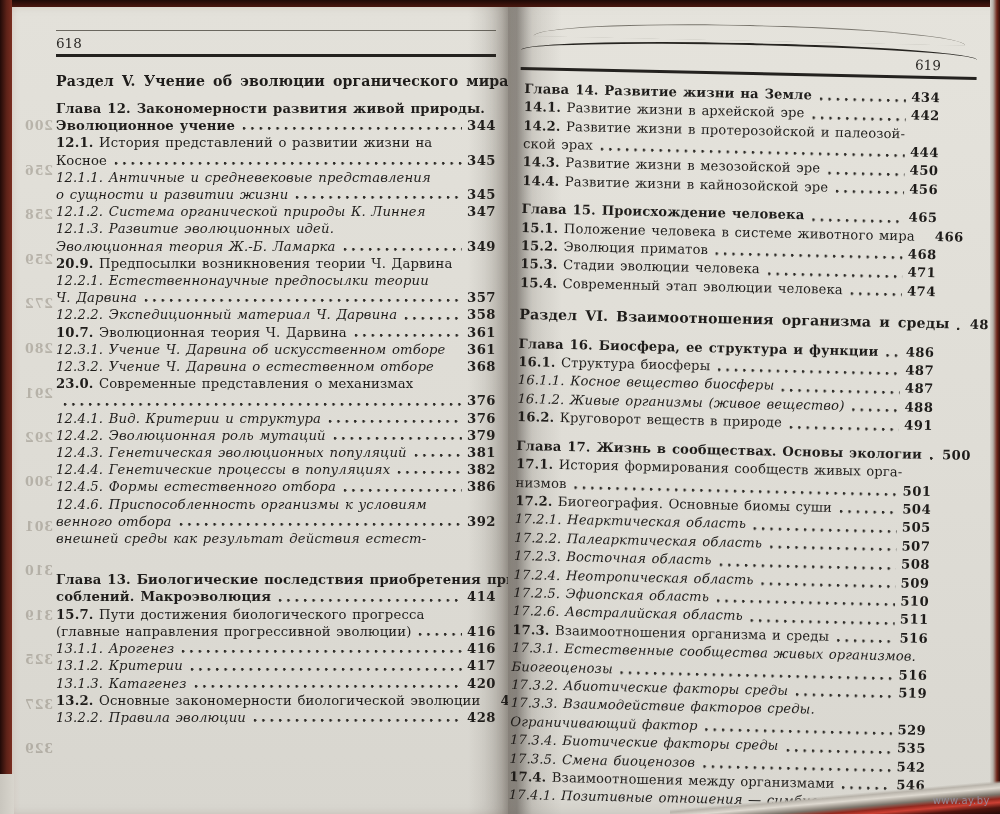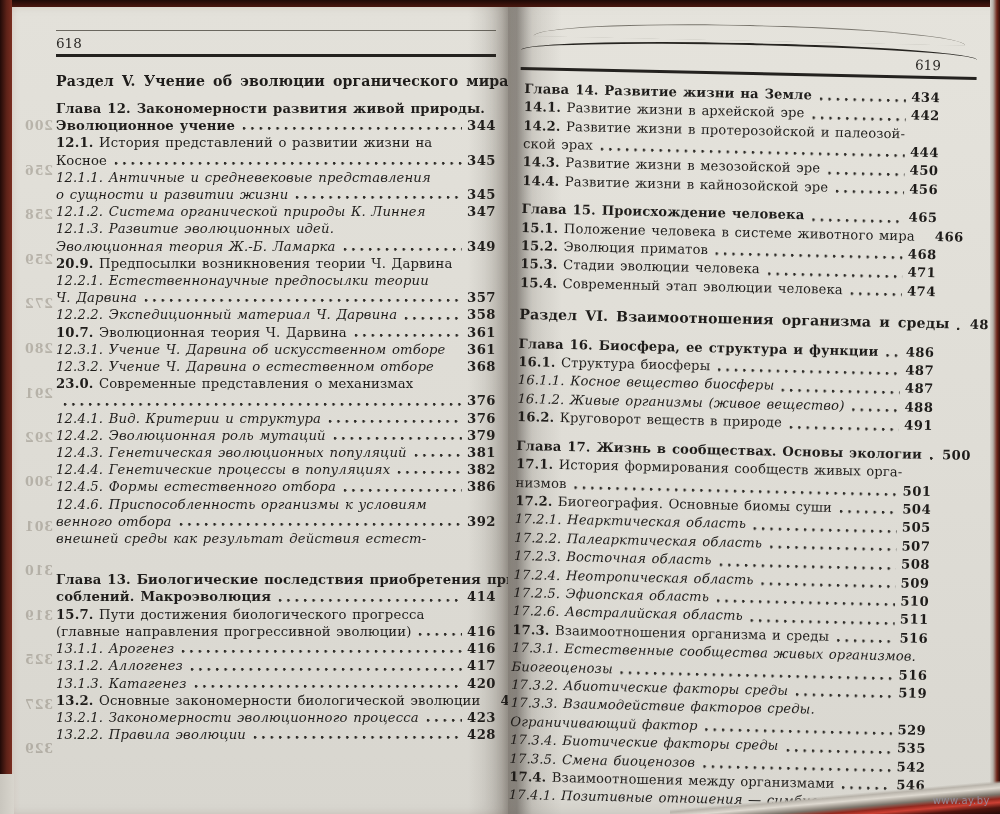--- a/index.html
+++ b/index.html
@@ -261,44 +261,37 @@
           </div>
           <div class="entry e-subsub">
             <div class="line t-subsub l-first">
               <span class="txt">13.1.1. Арогенез</span>
               <span class="leader"></span>
               <span class="pgn">416</span>
             </div>
           </div>
           <div class="entry e-subsub">
             <div class="line t-subsub l-first">
-              <span class="txt">13.1.2. Аллогенез</span>
+              <span class="txt">13.1.2. Критерии</span>
               <span class="leader"></span>
               <span class="pgn">417</span>
             </div>
           </div>
           <div class="entry e-subsub">
             <div class="line t-subsub l-first">
               <span class="txt">13.1.3. Катагенез</span>
               <span class="leader"></span>
               <span class="pgn">420</span>
             </div>
           </div>
           <div class="entry e-sub">
             <div class="line t-sub l-first">
               <span class="txt"><b>13.2.</b> Основные закономерности биологической эволюции</span>
               <span class="leader noleader"></span>
               <span class="pgn">422</span>
-            </div>
-          </div>
-          <div class="entry e-subsub">
-            <div class="line t-subsub l-first">
-              <span class="txt">13.2.1. Закономерности эволюционного процесса</span>
-              <span class="leader"></span>
-              <span class="pgn">423</span>
             </div>
           </div>
           <div class="entry e-subsub">
             <div class="line t-subsub l-first">
               <span class="txt">13.2.2. Правила эволюции</span>
               <span class="leader"></span>
               <span class="pgn">428</span>
             </div>
           </div>
         </div>

